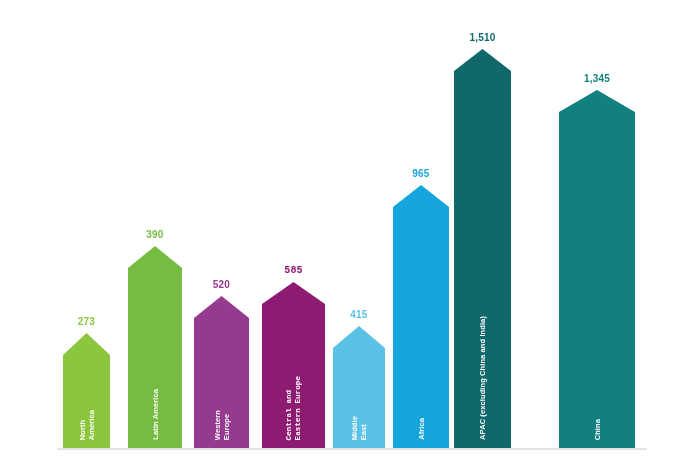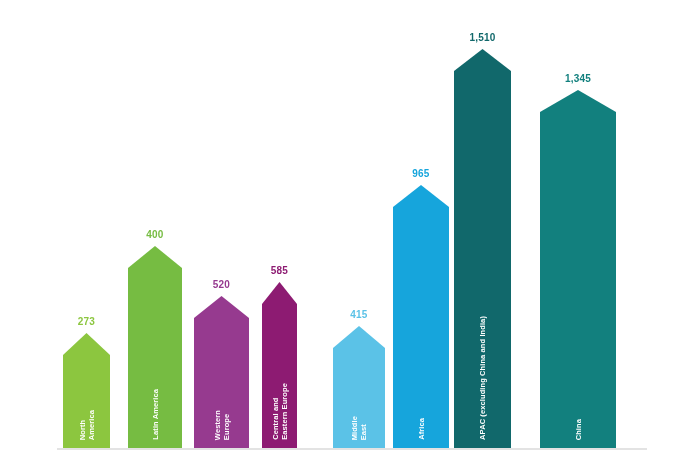--- a/index.html
+++ b/index.html
@@ -92,33 +92,33 @@
   <div id="plot"></div>
   <div id="baseline" style="background: rgb(227, 227, 227);"></div>
 <div class="bar-group" style="left: 63px; width: 47px;">
       <div class="bar-value" style="color: rgb(140, 198, 63);">273</div>
       <div class="bar-shape" style="background: rgb(140, 198, 63); height: 115px;">
         <div class="bar-label">North
 America</div>
       </div>
     </div>
     <div class="bar-group" style="left: 128px; width: 54px;">
-      <div class="bar-value" style="color: rgb(118, 188, 66);">400</div>
+      <div class="bar-value" style="color: rgb(118, 188, 66);">390</div>
       <div class="bar-shape" style="background: rgb(118, 188, 66); height: 202px;">
         <div class="bar-label">Latin America</div>
       </div>
     </div>
     <div class="bar-group" style="left: 194px; width: 55px; margin-top: 25px;">
       <div class="bar-value" style="color: rgb(150, 58, 143);">520</div>
       <div class="bar-shape" style="background: rgb(150, 58, 143); height: 152px;">
         <div class="bar-label">Western
 Europe</div>
       </div>
     </div>
-    <div class="bar-group" style="left: 262px; width: 35px;">
+    <div class="bar-group" style="left: 262px; width: 63px; font-family: Liberation Mono, monospace;">
       <div class="bar-value" style="color: rgb(141, 27, 114);">585</div>
       <div class="bar-shape" style="background: rgb(141, 27, 114); height: 166px;">
         <div class="bar-label">Central and
 Eastern Europe</div>
       </div>
     </div>
     <div class="bar-group" style="left: 333px; width: 52px;">
       <div class="bar-value" style="color: rgb(91, 194, 231);">415</div>
       <div class="bar-shape" style="background: rgb(91, 194, 231); height: 122px;">
         <div class="bar-label">Middle
@@ -130,19 +130,19 @@
       <div class="bar-shape" style="background: rgb(22, 165, 220); height: 263px;">
         <div class="bar-label">Africa</div>
       </div>
     </div>
     <div class="bar-group" style="left: 454px; width: 57px;">
       <div class="bar-value" style="color: rgb(17, 104, 107);">1,510</div>
       <div class="bar-shape" style="background: rgb(17, 104, 107); height: 399px;">
         <div class="bar-label">APAC (excluding China and India)</div>
       </div>
     </div>
-    <div class="bar-group" style="left: 519px; width: 76px; padding-left: 21px;">
+    <div class="bar-group" style="left: 538px; width: 76px; padding-left: 21px;">
       <div class="bar-value" style="color: rgb(18, 128, 126);">1,345</div>
       <div class="bar-shape" style="background: rgb(18, 128, 126); height: 358px;">
         <div class="bar-label">China</div>
       </div>
     </div>
   </div>
 
 </body></html>

